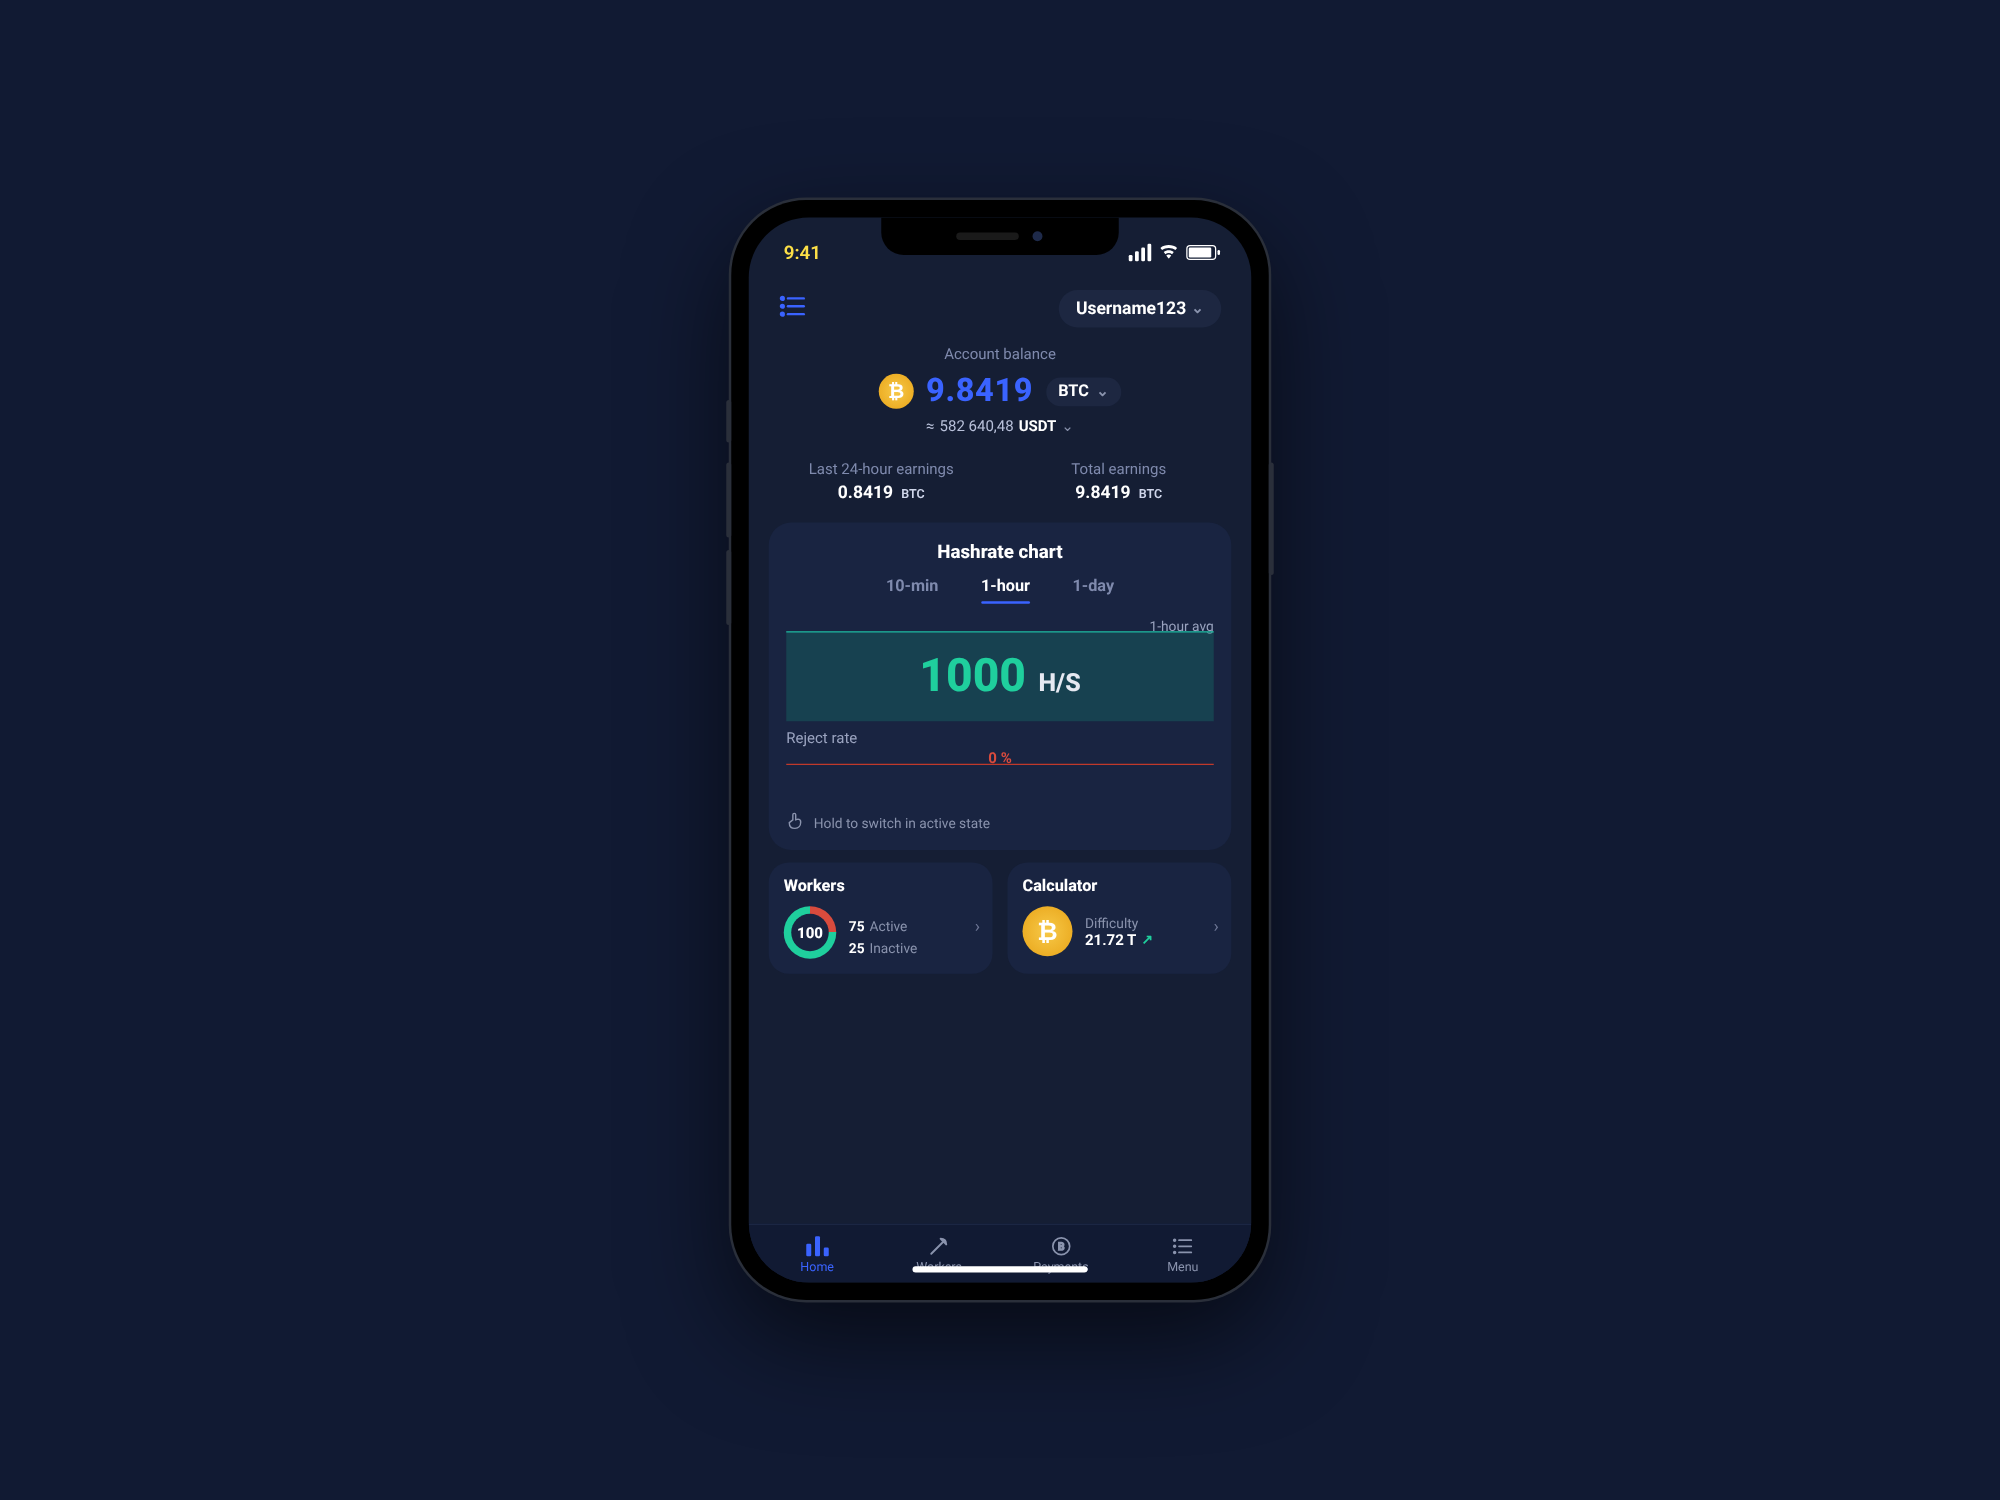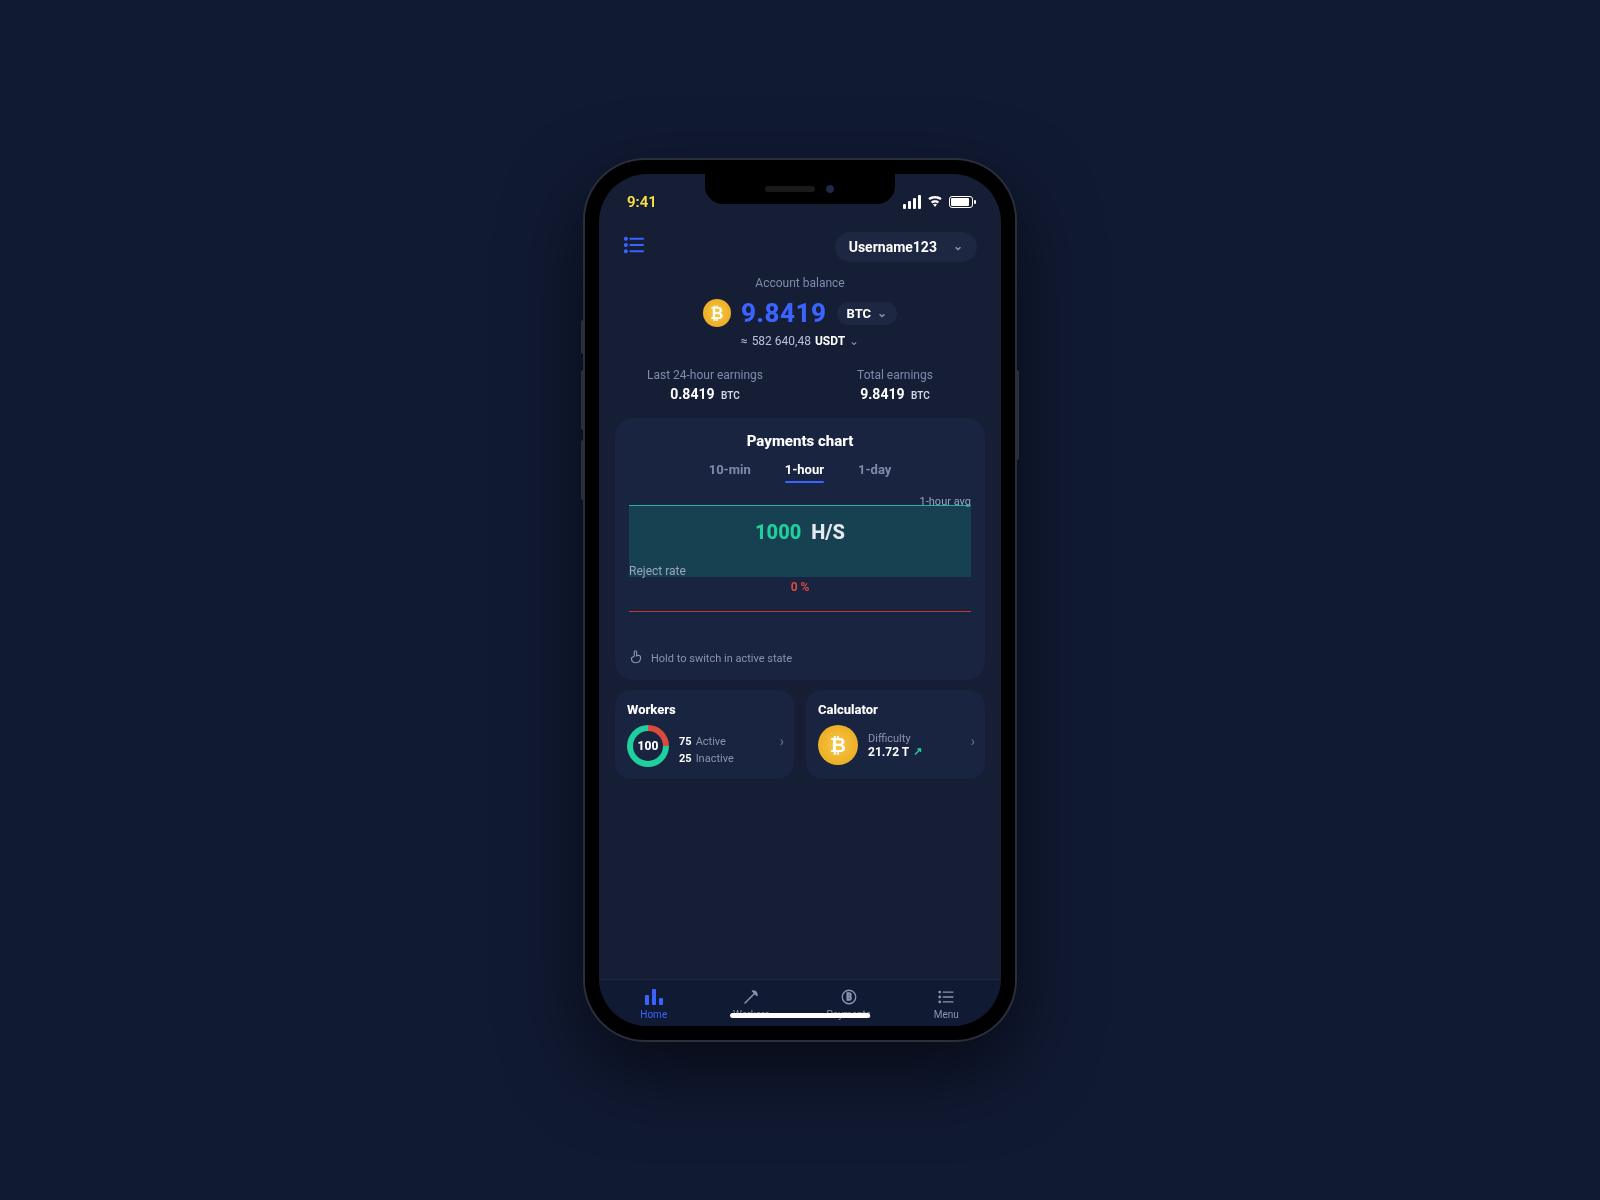--- a/index.html
+++ b/index.html
@@ -51,21 +51,21 @@
   .signal i { width:3px; background:#fff; display:block; border-radius:1px; }
   .signal i:nth-child(1){height:5px}.signal i:nth-child(2){height:8px}.signal i:nth-child(3){height:11px}.signal i:nth-child(4){height:14px}
   .battery { width:24px; height:12px; border:1.5px solid #fff; border-radius:3px; position:relative; }
   .battery::after { content:""; position:absolute; right:-4px; top:3px; width:2px; height:4px; background:#fff; border-radius:1px;}
   .battery i { display:block; width:18px; height:8px; background:#fff; margin:1px; border-radius:1px;}
 
   .topbar { display:flex; align-items:center; justify-content:space-between; padding: 8px 24px 10px; }
   .list-icon { color:#3a63ff; }
   .user-chip {
     background:#1d2741; border-radius:20px; padding:7px 14px;
-    display:flex; align-items:flex-start; gap:16px; font-weight:700; font-size:14px; color:#fff;
+    display:flex; align-items:flex-start; gap:4px; font-weight:700; font-size:14px; color:#fff;
   }
   .chev { font-size:12px; color:#8a93ad; }
 
   .balance { text-align:center; padding: 4px 20px 8px; }
   .muted { color:#7f8aad; font-size:12px; }
   .balance-row { display:flex; align-items:center; justify-content:center; gap:10px; margin:8px 0 6px;}
   .btc-coin {
     width:28px; height:28px; border-radius:50%;
     background: radial-gradient(#f7c948,#e8a317);
     display:flex; align-items:center; justify-content:center;
@@ -95,21 +95,21 @@
 
   .chart-area { margin-top:14px; position:relative; height:128px; }
   .teal-band {
     position:absolute; left:0; right:0; top:8px; height:72px;
     background: rgba(20,120,110,.35);
     border-top:1px solid #1fb6a0;
   }
   .red-line { position:absolute; left:0; right:0; top:114px; height:1px; background:#c0392b; }
   .avg-lbl { text-align:right; font-size:11px; color:#9aa3bf; position:relative; top:-2px;}
   .avg-val { text-align:center; position:relative; top:10px;}
-  .avg-num { color:#1fcf9d; font-weight:800; font-size:20px;}
+  .avg-num { color:#1fcf9d; font-weight:800; font-size:37px;}
   .avg-unit { color:#e6e9f2; font-weight:800; font-size:20px; margin-left:6px;}
   .rej-lbl { position:relative; top:30px; font-size:12px; color:#9aa3bf;}
   .rej-val { text-align:center; position:relative; top:32px; font-size:12px; color:#d94b3d; font-weight:700;}
 
   .hint-row { display:flex; justify-content:flex-start; align-items:center; gap:8px; color:#8a93ad; font-size:11px; margin-top:24px;}
 
   .mini-cards { display:flex; gap:12px; margin: 0 16px 8px;}
   .mini { flex:1; background:#192441; border-radius:16px; padding:12px 12px; position:relative;}
   .mini h4 { font-size:13px; color:#fff; font-weight:800; margin-bottom:8px;}
   .mini .arrow { position:absolute; right:10px; top:50%; transform:translateY(-10%); color:#6d7695; font-size:14px;}
@@ -224,21 +224,21 @@
       <div class="earn-col">
         <div class="muted">Total earnings</div>
         <div class="earn-val">
           <span>9.8419</span>
           <small>BTC</small>
         </div>
       </div>
     </div>
 
     <div class="card">
-      <h3>Payments chart</h3>
+      <h3>Hashrate chart</h3>
       <div class="tabs">
         <div class="tab">10-min</div>
         <div class="tab active">1-hour</div>
         <div class="tab">1-day</div>
       </div>
       <div class="chart-area">
         <div class="avg-lbl">1-hour avg</div>
         <div class="teal-band"></div>
         <div class="avg-val">
           <span class="avg-num">1000</span>

